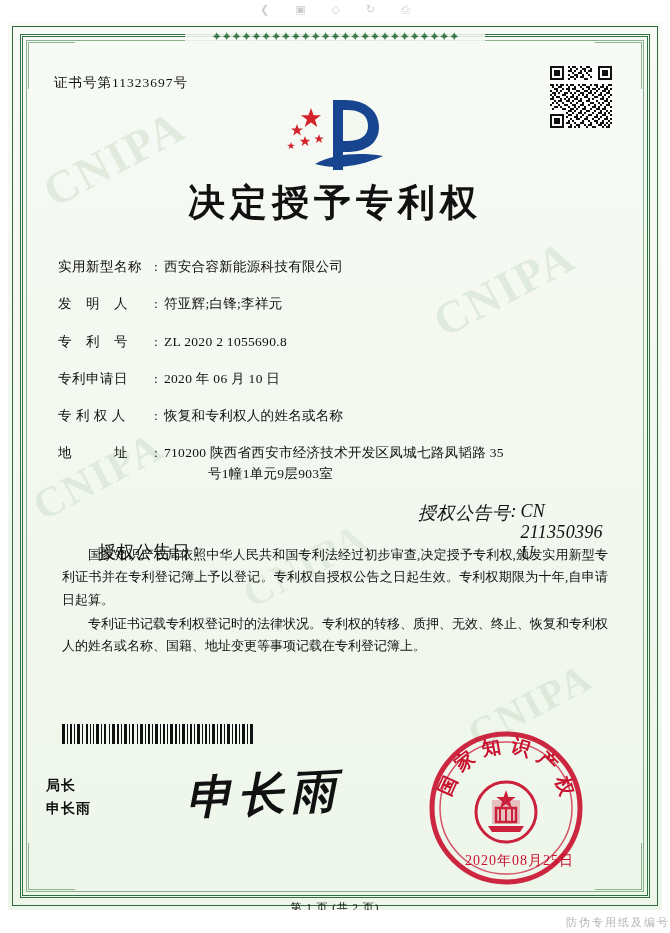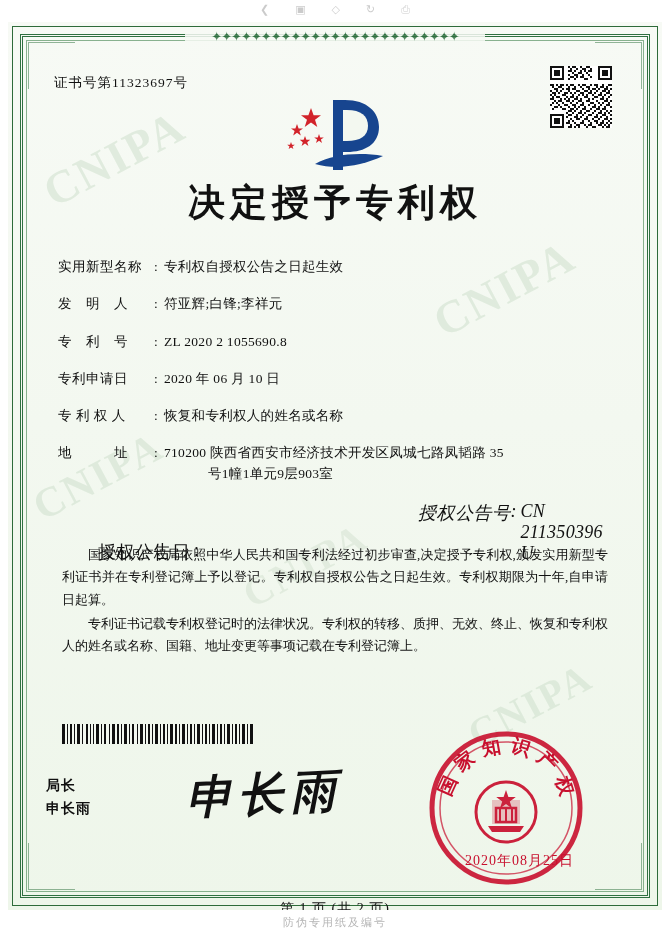--- a/index.html
+++ b/index.html
@@ -280,31 +280,31 @@
     color: #c8102e;
     letter-spacing: 1px;
     font-family: "Liberation Serif", serif;
   }
 
   .page-footer {
     position: absolute;
     left: 0; right: 0;
     top: 848px;
     text-align: center;
-    font-size: 14px;
+    font-size: 11px;
     color: #111;
     letter-spacing: 1px;
   }
 
   .bottom-caption {
     position: absolute;
     top: 915px;
     left: 0;
     width: 670px;
-    text-align: center;
+    text-align: right;
     font-size: 11px;
     color: #777;
     opacity: 0.55;
     letter-spacing: 2px;
   }
 </style>
 </head>
 <body>
 
 <div class="top-strip">
@@ -595,21 +595,21 @@
       </svg>
     </div>
 
     <div class="title">决定授予专利权</div>
 
     <div class="fields">
 
       <div class="field-row">
         <span class="field-label">实用新型名称</span>
         <span class="field-colon">:</span>
-        <span class="field-value">专利权自授权公告之日起生效</span>
+        <span class="field-value">西安合容新能源科技有限公司</span>
       </div>
 
       <div class="field-row">
         <span class="field-label">发　明　人</span>
         <span class="field-colon">:</span>
         <span class="field-value">符亚辉;白锋;李祥元</span>
       </div>
 
       <div class="field-row">
         <span class="field-label">专　利　号</span>

